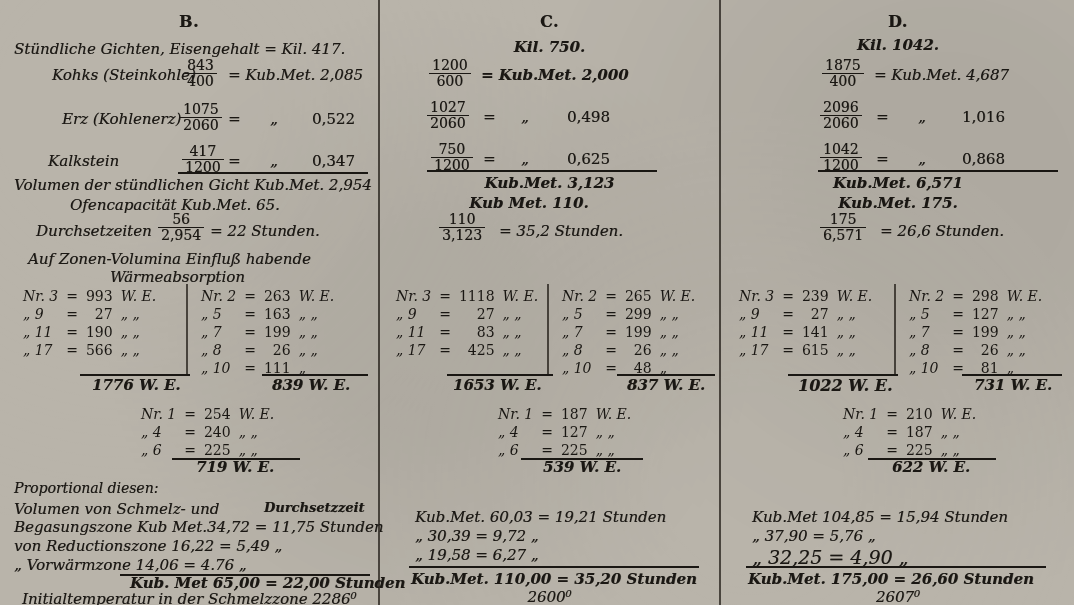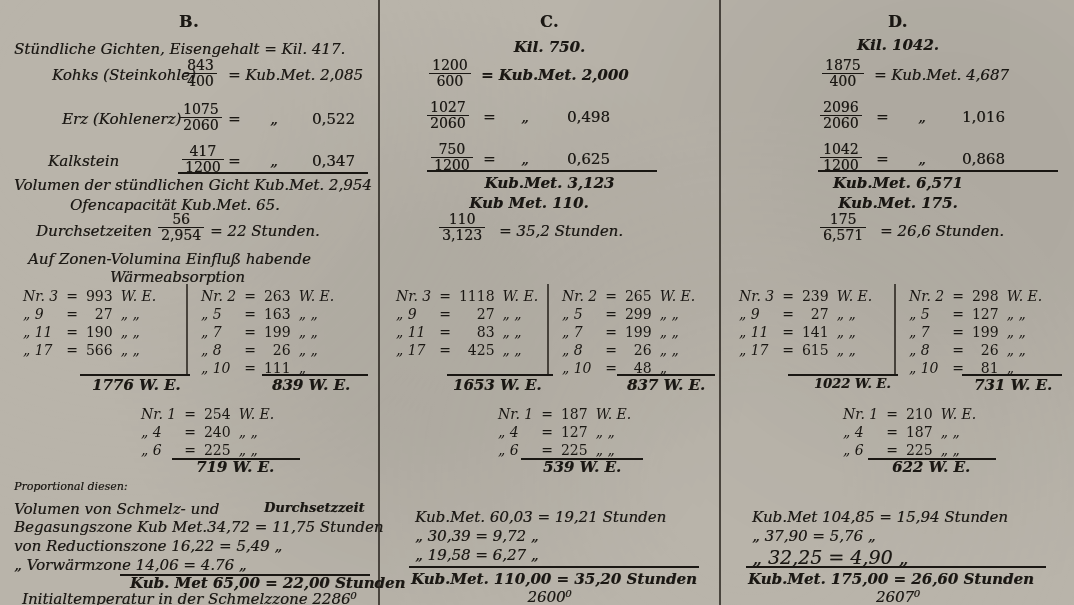--- a/index.html
+++ b/index.html
@@ -193,21 +193,21 @@
             <td class="c">=</td>
             <td class="r">225</td>
             <td class="l frak">„   „</td>
           </tr>
       </tbody>
     </table>
 
     <div class="rule" style="left:172px;top:458px;width:128px;"></div>
     <div class="ln frak ink b" style="left:196px;top:458px;font-size:15px;">719 W. E.</div>
 
-    <div class="ln frak ink" style="left:14px;top:480px;font-size:11px;text-align:right;">Proportional diesen:</div>
+    <div class="ln frak ink" style="left:14px;top:480px;font-size:14px;text-align:right;">Proportional diesen:</div>
     <div class="ln frak ink" style="left:14px;top:500px;font-size:15px;">Volumen von Schmelz- und</div>
     <div class="ln frak ink b" style="left:264px;top:500px;font-size:13px;">Durchsetzzeit</div>
     <div class="ln frak ink" style="left:14px;top:518px;font-size:15px;">Begasungszone Kub Met.34,72 = 11,75 Stunden</div>
     <div class="ln frak ink" style="left:14px;top:537px;font-size:15px;">von Reductionszone        16,22 =   5,49    „</div>
     <div class="ln frak ink" style="left:14px;top:556px;font-size:15px;">„   Vorwärmzone            14,06 =   4.76    „</div>
 
     <div class="rule" style="left:120px;top:574px;width:250px;"></div>
     <div class="ln frak ink b" style="left:130px;top:574px;font-size:15px;">Kub. Met 65,00 = 22,00 Stunden</div>
     <div class="ln frak ink" style="left:22px;top:590px;font-size:15px;">Initialtemperatur in der Schmelzzone 2286⁰</div>
   </div>
@@ -445,21 +445,21 @@
             <td class="l frak">„  10</td>
             <td class="c">=</td>
             <td class="r">81</td>
             <td class="l frak">„</td>
           </tr>
       </tbody>
     </table>
 
     <div class="rule" style="left:66px;top:374px;width:110px;"></div>
     <div class="rule" style="left:240px;top:374px;width:100px;"></div>
-    <div class="ln frak ink b" style="left:92px;top:376px;font-size:13px;">1022 W. E.</div>
+    <div class="ln frak ink b" style="left:76px;top:376px;font-size:16px;">1022 W. E.</div>
     <div class="ln frak ink b" style="left:252px;top:376px;font-size:15px;">731 W. E.</div>
 
     <table class="tbl" style="left:116px;top:404px;">
       <tbody>
         <tr>
             <td class="l frak">Nr. 1</td>
             <td class="c">=</td>
             <td class="r">210</td>
             <td class="l frak">W. E.</td>
           </tr>

